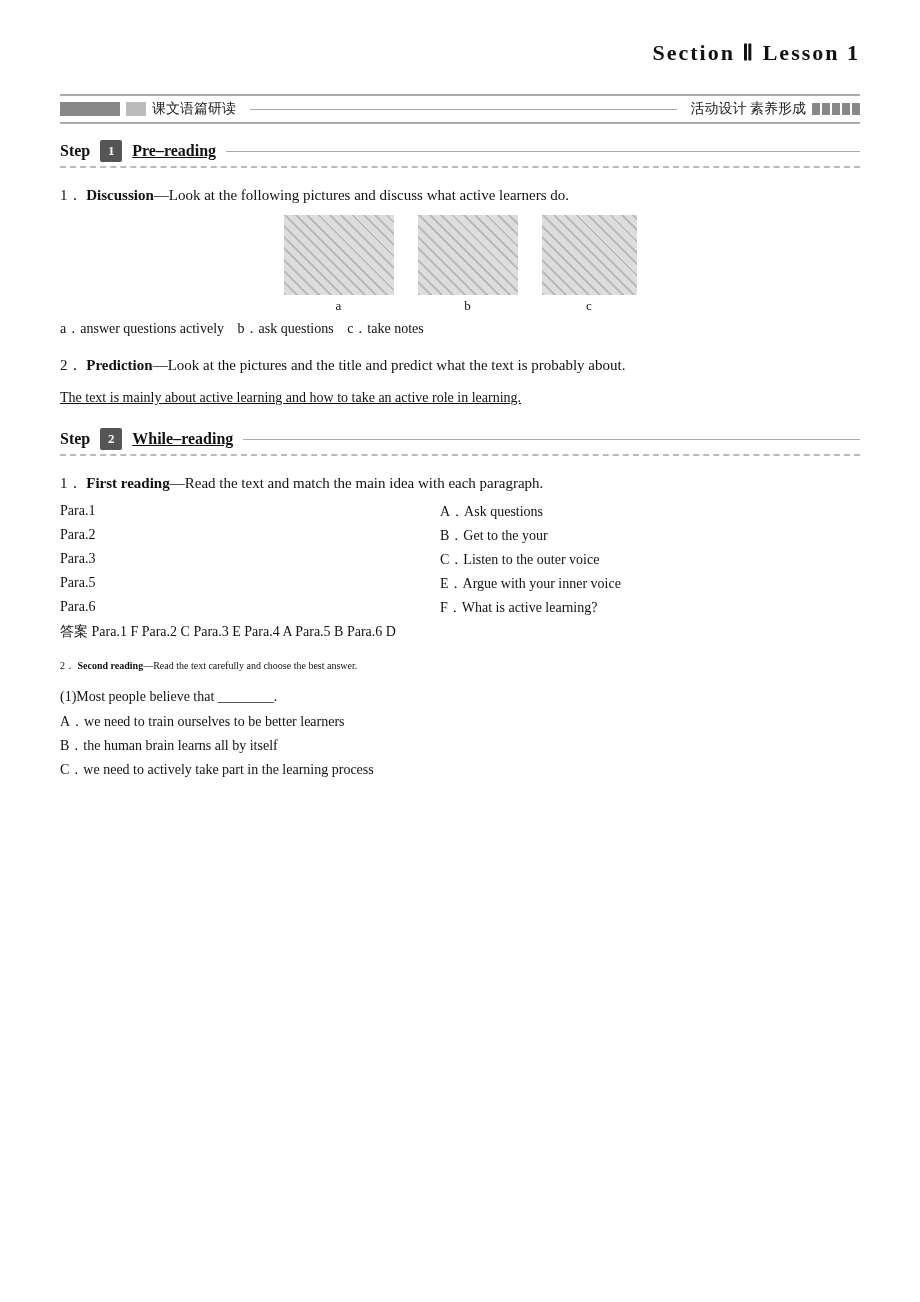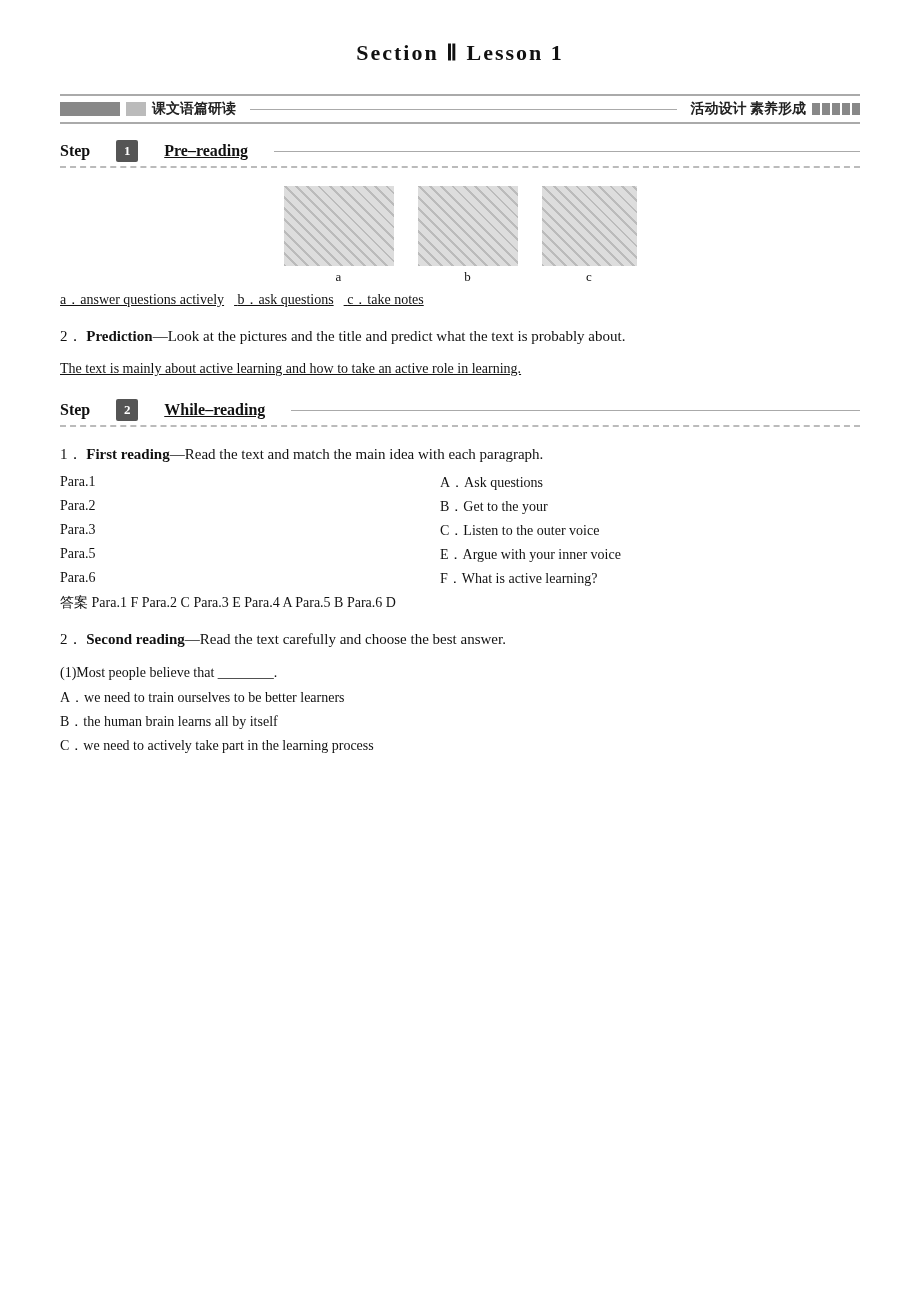--- a/index.html
+++ b/index.html
@@ -7,21 +7,21 @@
       background: #fff;
       font-family: "Times New Roman", Times, serif;
       font-size: 15px;
       color: #111;
       width: 920px;
       min-height: 1302px;
       padding: 40px 60px 60px 60px;
     }
 
     .page-title {
-      text-align: center;
+      text-align: right;
       font-size: 22px;
       font-weight: bold;
       margin-bottom: 28px;
       letter-spacing: 2px;
     }
 
     .section-bar {
       display: flex;
       align-items: center;
       margin-bottom: 16px;
@@ -40,21 +40,21 @@
       height: 14px;
       background: #888;
     }
     .bar-block-light {
       width: 20px;
       height: 14px;
       background: #bbb;
     }
     .section-bar-label {
       font-size: 14px;
-      font-weight: bold;
+      font-weight: normal;
       color: #222;
       text-align: center;
     }
     .bar-line {
       flex: 1;
       height: 1px;
       background: #aaa;
       margin: 0 8px;
     }
     .bar-blocks-right {
@@ -63,21 +63,21 @@
     }
     .bar-mini {
       width: 8px;
       height: 12px;
       background: #888;
     }
 
     .step-header {
       display: flex;
       align-items: center;
-      gap: 26px;
+      gap: 10px;
       margin-bottom: 18px;
       border-bottom: 2px dashed #bbb;
       padding-bottom: 4px;
     }
     .step-label {
       font-size: 16px;
       font-weight: bold;
     }
     .step-num {
       display: inline-flex;
@@ -153,21 +153,20 @@
       height: 80px;
     }
     .img-label {
       font-size: 13px;
       margin-top: 3px;
     }
 
     .captions-row {
       font-size: 14px;
       margin-bottom: 12px;
-      text-decoration: underline;
     }
     .captions-row span {
       margin-right: 10px;
     }
 
     .prediction-text {
       font-size: 14px;
       line-height: 1.8;
       text-decoration: underline;
       margin-top: 8px;
@@ -184,21 +183,21 @@
     .para-right {
       font-size: 14px;
     }
 
     .answer-row {
       font-size: 14px;
       margin-bottom: 14px;
     }
 
     .second-reading-intro {
-      font-size: 15px;
+      font-size: 10px;
       margin-bottom: 10px;
     }
 
     .question-text {
       font-size: 14px;
       margin-bottom: 8px;
       margin-top: 16px;
     }
 
     .choice-item {
@@ -229,20 +228,24 @@
 </div>
 
 <div class="step-header">
   <span class="step-label">Step</span>
   <span class="step-num">1</span>
   <span class="step-title">Pre–reading</span>
   <div class="step-underline"></div>
 </div>
 
 <div class="content-section">
+  <div class="item-heading">
+    <span>1</span>．
+    <strong>Discussion</strong><span>—Look at the following pictures and discuss what active learners do.</span>
+  </div>
 
   <div class="images-row">
     <div class="img-block">
       <div class="img-placeholder"></div>
       <span class="img-label">a</span>
     </div>
     <div class="img-block">
       <div class="img-placeholder img2"></div>
       <span class="img-label">b</span>
     </div>

